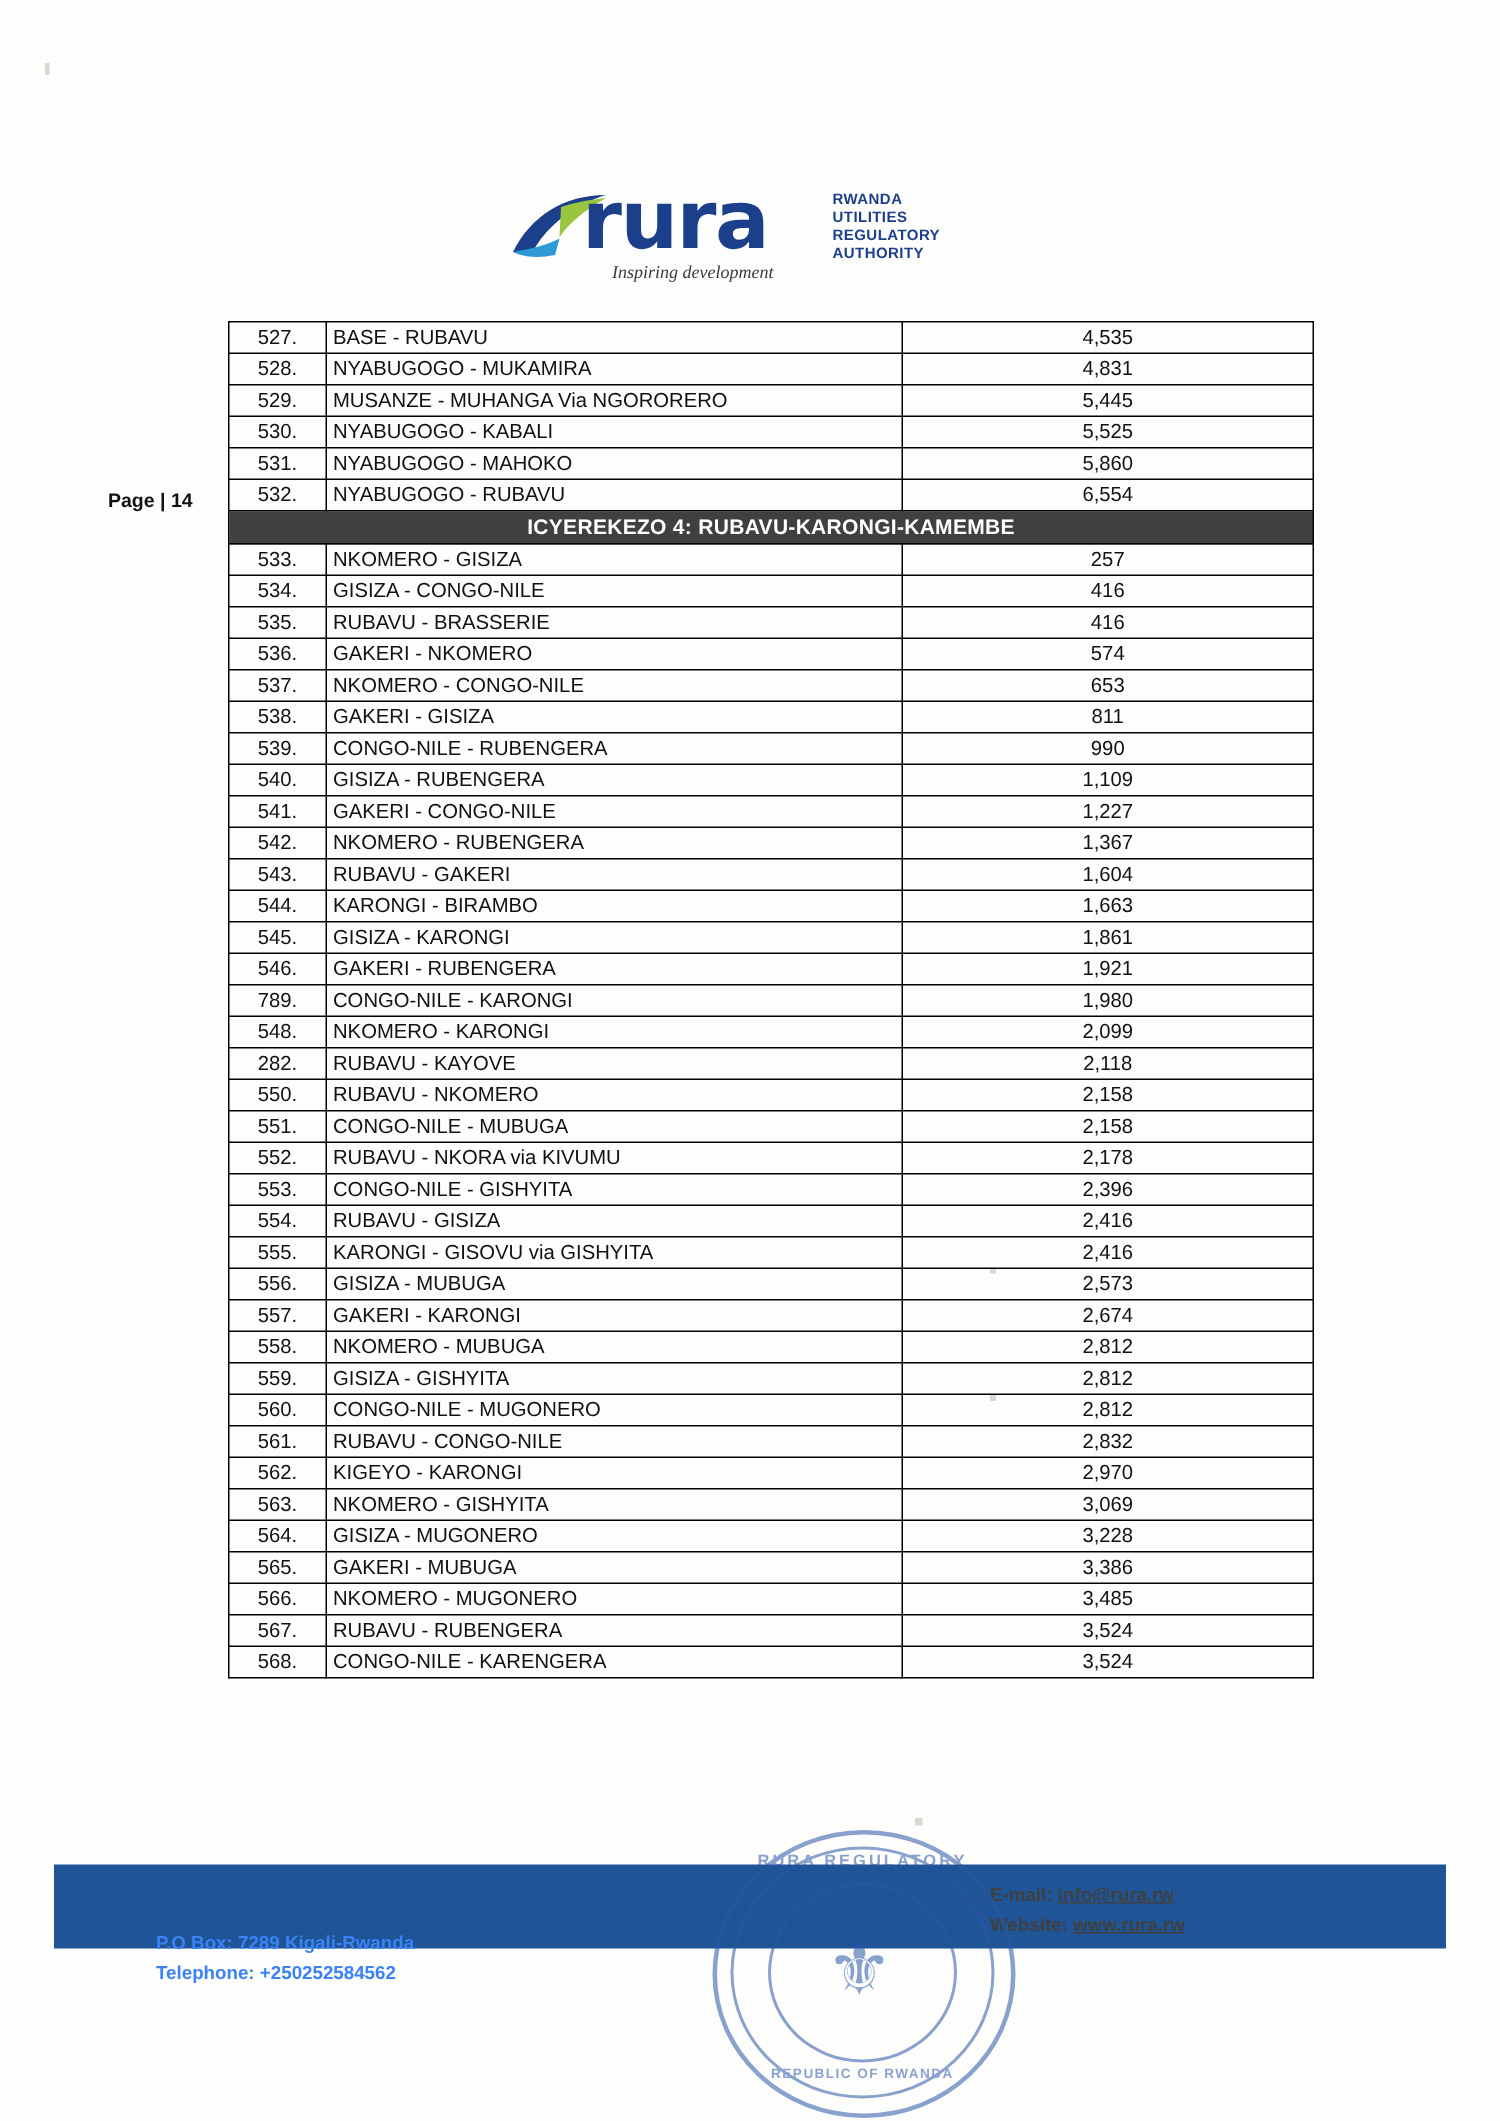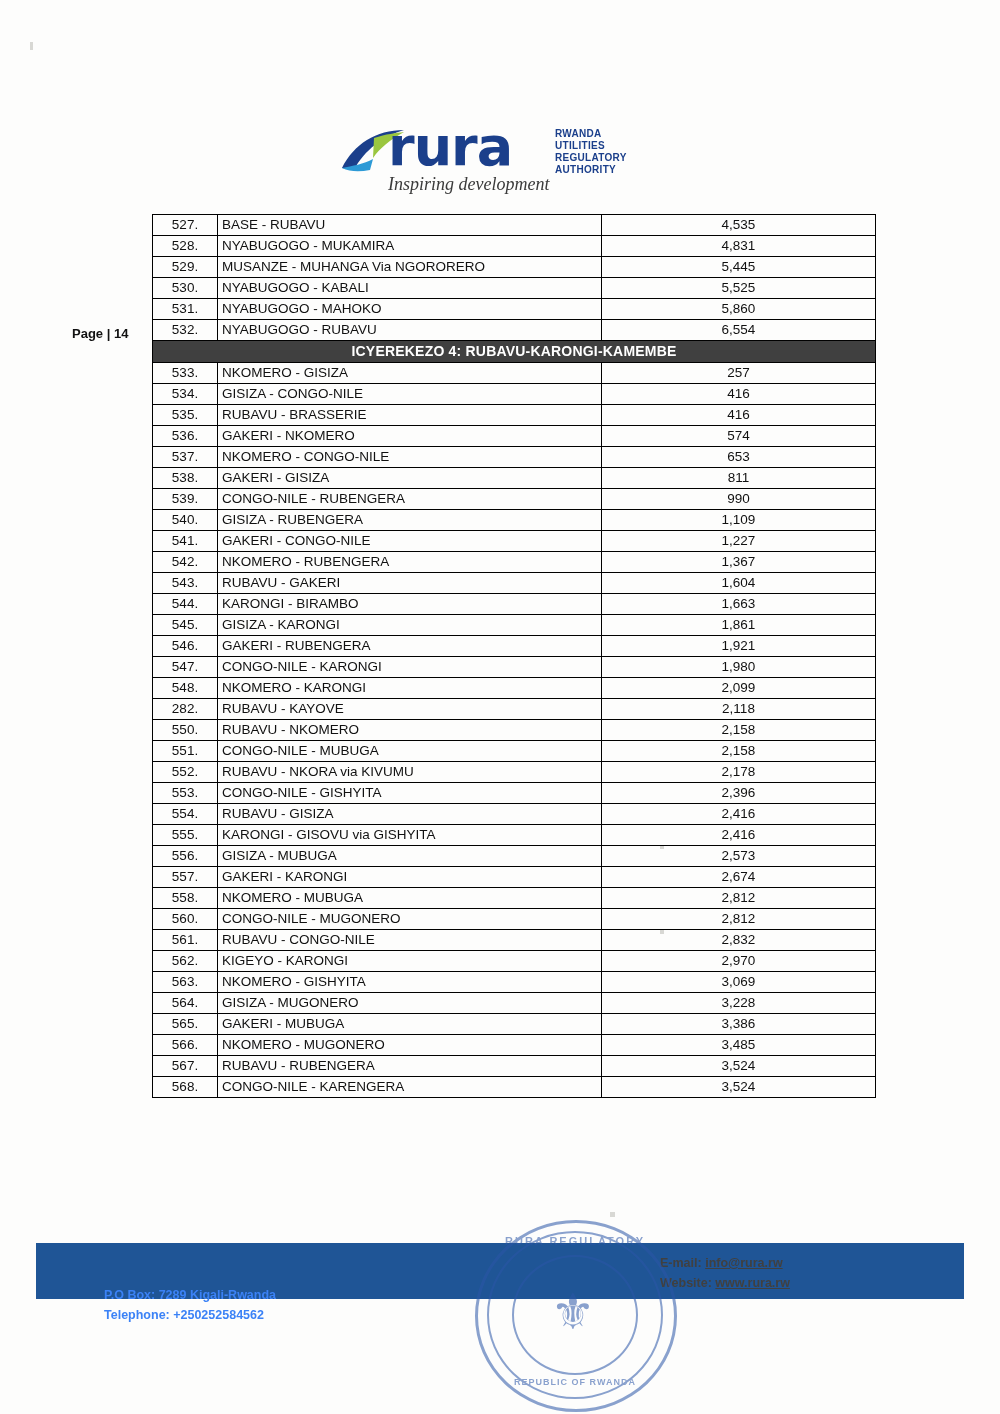--- a/index.html
+++ b/index.html
@@ -42,24 +42,24 @@
     top: 0px;
     font-family: "DejaVu Sans", sans-serif;
     font-size: 54px;
     font-weight: bold;
     color: #1b3f8b;
     letter-spacing: -1px;
     line-height: 58px;
   }
   .logo-tag {
     position: absolute;
-    left: 48px;
+    left: 68px;
     top: 56px;
     font-family: "Liberation Serif", serif;
-    font-size: 18px;
+    font-size: 12px;
     font-style: italic;
     color: #3b3b3b;
   }
   .logo-sub {
     position: absolute;
     left: 215px;
     top: 10px;
     font-family: "Liberation Sans", sans-serif;
     font-size: 10px;
     font-weight: bold;
@@ -324,21 +324,21 @@
             <td class="num">545.</td>
             <td class="route">GISIZA - KARONGI</td>
             <td class="fare">1,861</td>
           </tr>
           <tr>
             <td class="num">546.</td>
             <td class="route">GAKERI - RUBENGERA</td>
             <td class="fare">1,921</td>
           </tr>
           <tr>
-            <td class="num">547.</td>
+            <td class="num">789.</td>
             <td class="route">CONGO-NILE - KARONGI</td>
             <td class="fare">1,980</td>
           </tr>
           <tr>
             <td class="num">548.</td>
             <td class="route">NKOMERO - KARONGI</td>
             <td class="fare">2,099</td>
           </tr>
           <tr>
             <td class="num">282.</td>
@@ -381,20 +381,25 @@
             <td class="fare">2,573</td>
           </tr>
           <tr>
             <td class="num">557.</td>
             <td class="route">GAKERI - KARONGI</td>
             <td class="fare">2,674</td>
           </tr>
           <tr>
             <td class="num">558.</td>
             <td class="route">NKOMERO - MUBUGA</td>
+            <td class="fare">2,812</td>
+          </tr>
+          <tr>
+            <td class="num">559.</td>
+            <td class="route">GISIZA - GISHYITA</td>
             <td class="fare">2,812</td>
           </tr>
           <tr>
             <td class="num">560.</td>
             <td class="route">CONGO-NILE - MUGONERO</td>
             <td class="fare">2,812</td>
           </tr>
           <tr>
             <td class="num">561.</td>
             <td class="route">RUBAVU - CONGO-NILE</td>

